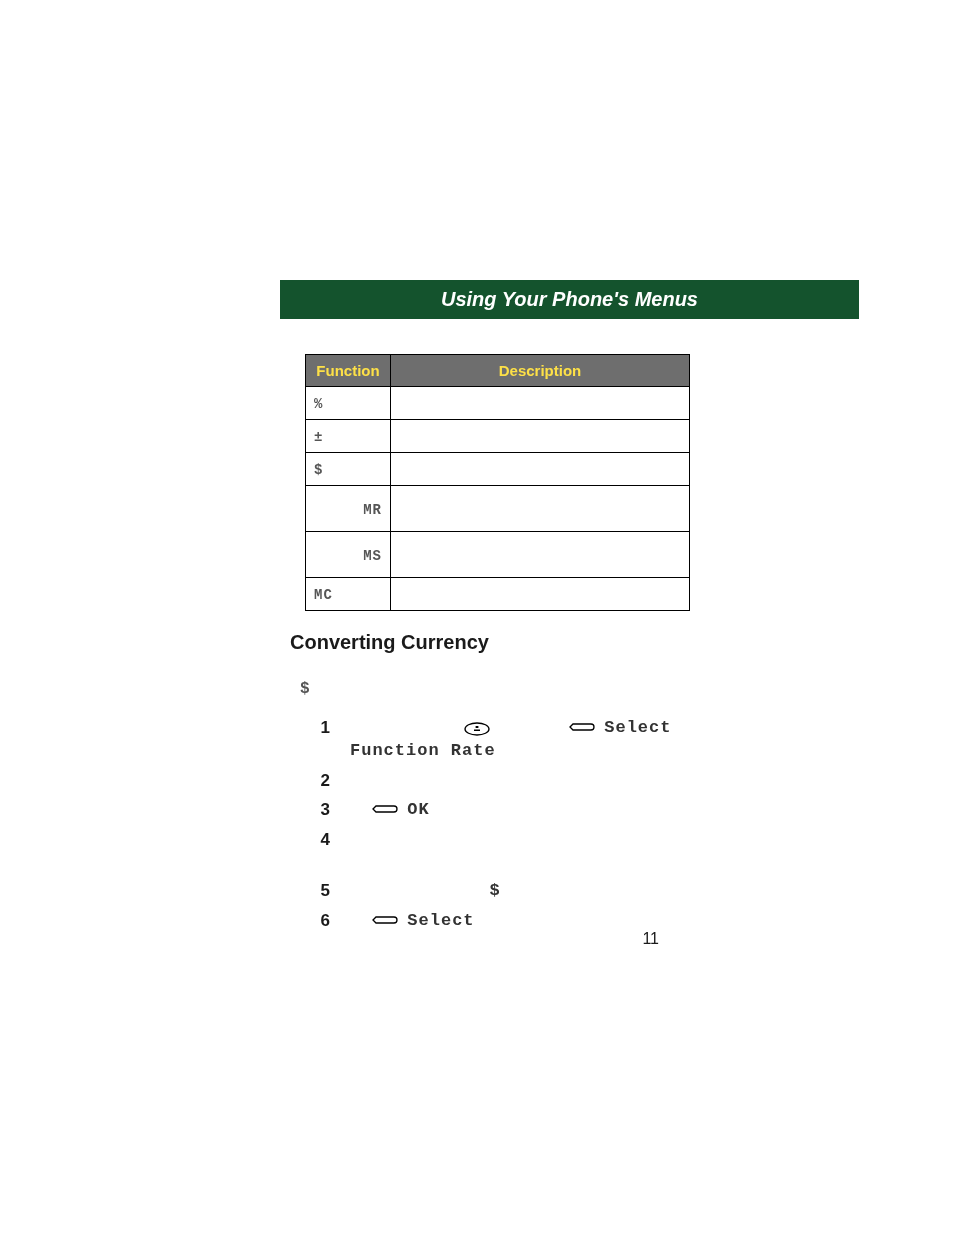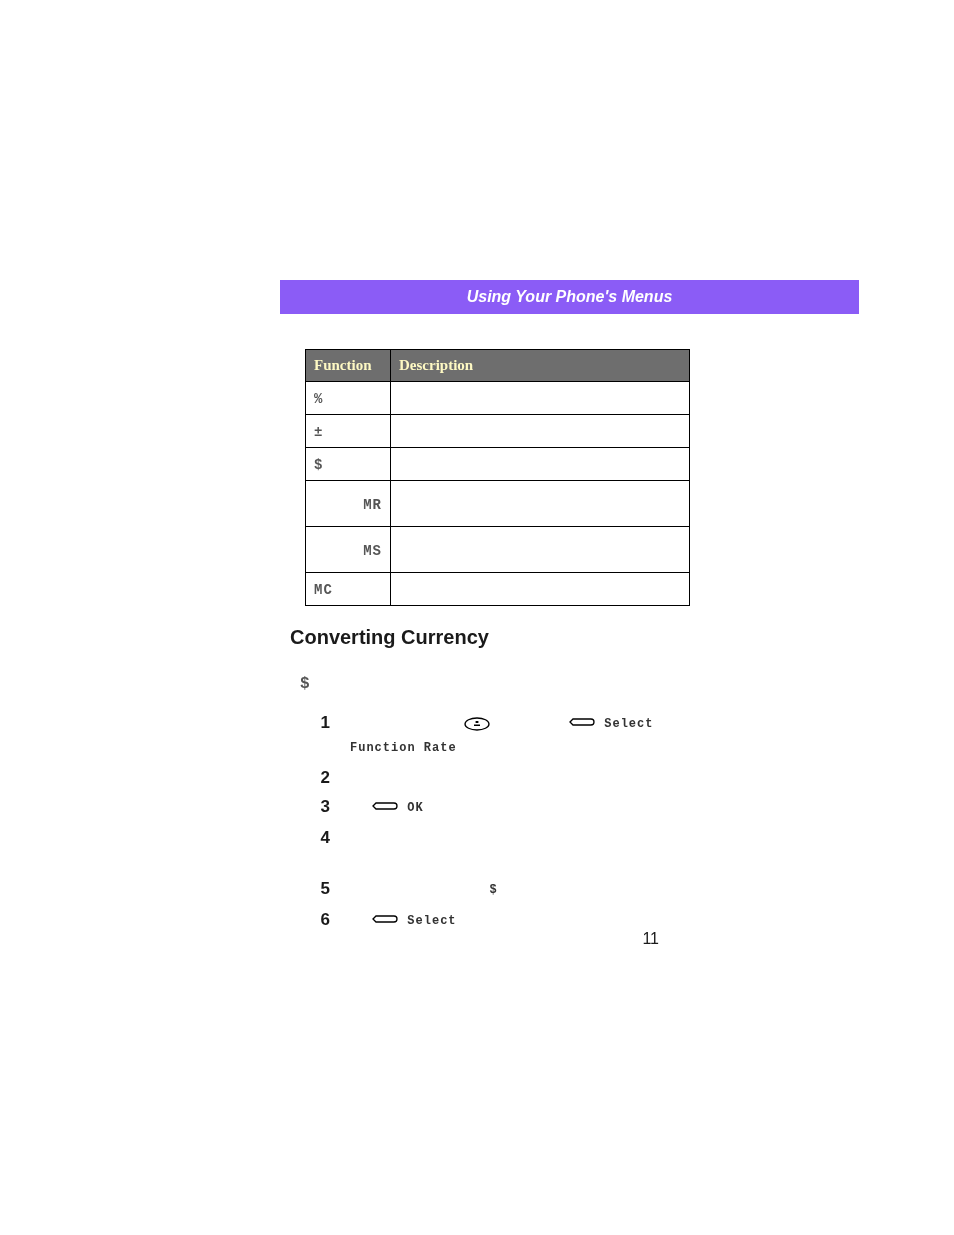--- a/index.html
+++ b/index.html
@@ -8,46 +8,45 @@
       height: 1235px;
       background: #fff;
       font-family: "Helvetica Neue", Arial, sans-serif;
       color: #1a1a1a;
       position: relative;
     }
     .page {
       padding: 280px 95px 0 280px;
     }
     .title-bar {
-      background: #8b5cf6;
+      background: #14532d;
       color: #fff;
       font-style: italic;
       font-weight: bold;
-      font-size: 16px;
+      font-size: 20px;
       text-align: center;
       padding: 8px 0;
       margin-bottom: 35px;
     }
     .table {
       border-collapse: collapse;
       width: 385px;
       margin-left: 25px;
     }
     .table th, .table td {
       border: 1px solid #000;
       padding: 7px 8px;
       font-size: 15px;
       vertical-align: middle;
     }
     .table th {
       background: #6e6e6e;
-      color: #fef9c3;
-      font-weight: bold;
-      text-align: left;
-      font-family: Liberation Serif, serif;
+      color: #fde047;
+      font-weight: bold;
+      text-align: center;
     }
     .table .col1 {
       width: 85px;
     }
     .table .fn {
       font-family: "Courier New", monospace;
       font-weight: bold;
       letter-spacing: 1px;
       color: #555;
       font-size: 14px;
@@ -62,21 +61,21 @@
     .section-heading {
       font-weight: bold;
       font-size: 20px;
       margin: 20px 0 25px 10px;
     }
     .mono {
       font-family: "Courier New", monospace;
       font-weight: bold;
       letter-spacing: 1px;
       color: #333;
-      font-size: 12px;
+      font-size: 17px;
     }
     .currency {
       display: inline-block;
       margin-left: 20px;
       font-size: 16px;
       font-weight: bold;
       color: #555;
       font-family: "Courier New", monospace;
     }
     .steps {

